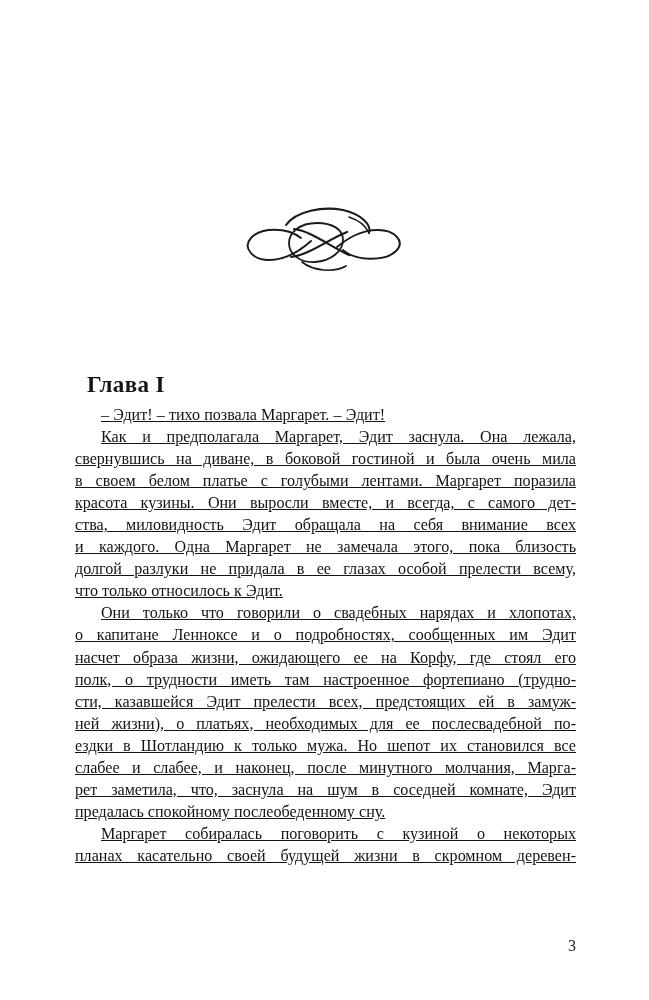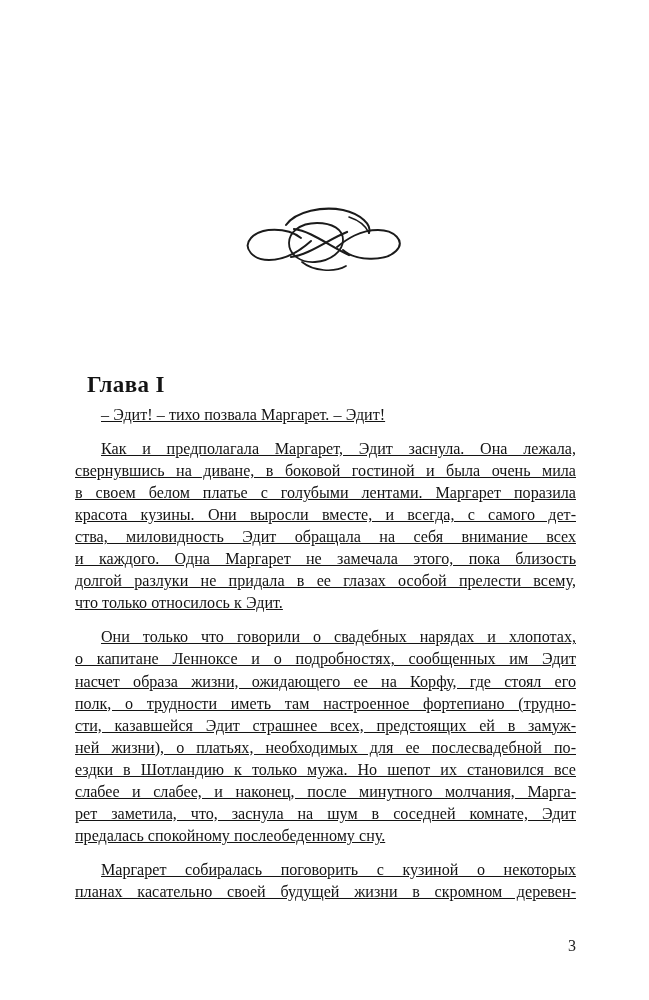--- a/index.html
+++ b/index.html
@@ -65,21 +65,21 @@
   .para {
     margin: 0;
     font-size: 16.1px;
     line-height: 22.05px;
     text-align: justify;
     text-justify: inter-word;
     hyphens: manual;
     word-spacing: 0.1px;
     text-decoration: underline;
   }
-  .para + .para { margin-top: 12px; }
+  .para + .para { margin-top: 0; }
 
   
   .line {
     display: block;
     text-align: justify;
     text-align-last: justify;
     white-space: pre-wrap;
   }
   .line.last,
   .line.short {
@@ -143,21 +143,21 @@
       <span class="line">и каждого. Одна Маргарет не замечала этого, пока близость</span>
       <span class="line">долгой разлуки не придала в ее глазах особой прелести всему,</span>
       <span class="line last">что только относилось к Эдит.</span>
     </p>
 
     <p class="para">
       <span class="line indent">Они только что говорили о свадебных нарядах и хлопотах,</span>
       <span class="line">о капитане Ленноксе и о подробностях, сообщенных им Эдит</span>
       <span class="line">насчет образа жизни, ожидающего ее на Корфу, где стоял его</span>
       <span class="line">полк, о трудности иметь там настроенное фортепиано (трудно-</span>
-      <span class="line">сти, казавшейся Эдит страшнее всех, предстоящих ей в замуж-</span>
+      <span class="line">сти, казавшейся Эдит прелести всех, предстоящих ей в замуж-</span>
       <span class="line">ней жизни), о платьях, необходимых для ее послесвадебной по-</span>
       <span class="line">ездки в Шотландию к только мужа. Но шепот их становился все</span>
       <span class="line">слабее и слабее, и наконец, после минутного молчания, Марга-</span>
       <span class="line">рет заметила, что, заснула на шум в соседней комнате, Эдит</span>
       <span class="line last">предалась спокойному послеобеденному сну.</span>
     </p>
 
     <p class="para">
       <span class="line indent">Маргарет собиралась поговорить с кузиной о некоторых</span>
       <span class="line">планах касательно своей будущей жизни в скромном деревен-</span>

